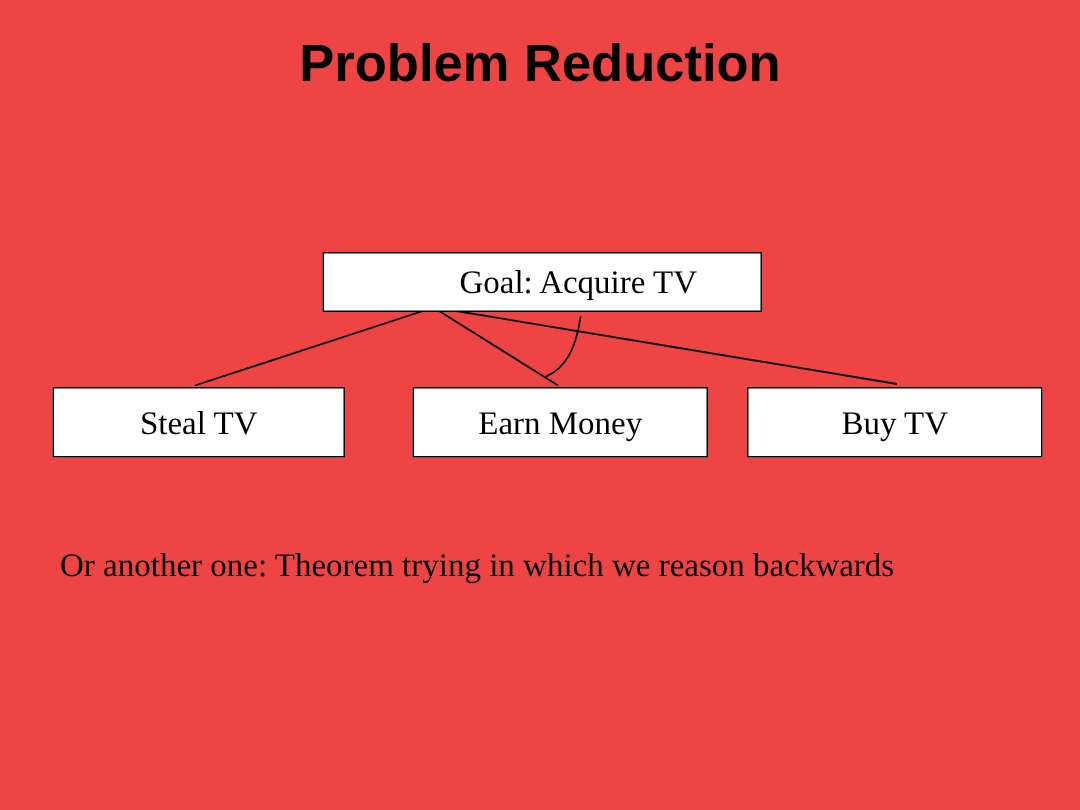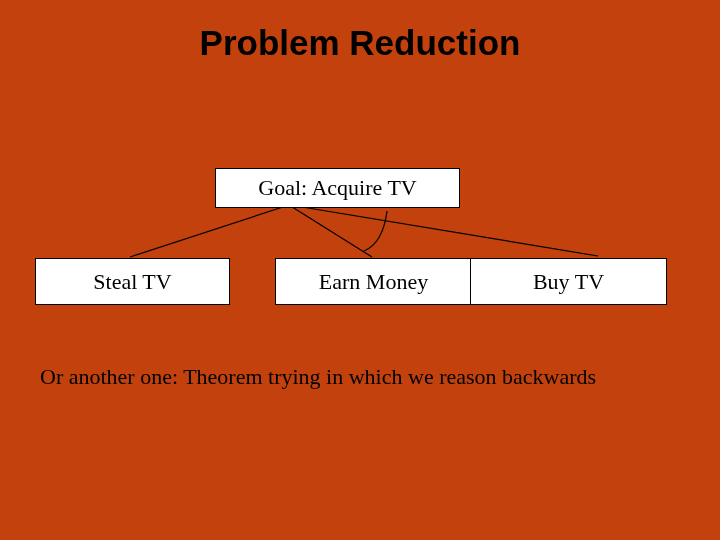--- a/index.html
+++ b/index.html
@@ -4,21 +4,21 @@
 <style>
   html, body {
     margin: 0;
     padding: 0;
     background: #ffffff;
   }
   .slide {
     position: relative;
     width: 720px;
     height: 540px;
-    background: #c2410c;
+    background: #ef4444;
     overflow: hidden;
     font-family: "Liberation Serif", serif;
     color: #000000;
   }
   .slide-title {
     position: absolute;
     top: 24px;
     left: 0;
     width: 720px;
     text-align: center;
@@ -39,24 +39,24 @@
     position: absolute;
     border: 1.5px solid #000000;
     background: #ffffff;
     display: flex;
     align-items: center;
     justify-content: center;
     font-size: 22px;
     line-height: 26px;
     white-space: nowrap;
   }
-  .node-root  { left: 215px; top: 168px; width: 243px; height: 38px; }
+  .node-root  { left: 215px; top: 168px; width: 243px; height: 38px; padding-left: 48px; }
   .node-steal { left: 35px;  top: 258px; width: 193px; height: 45px; }
   .node-earn  { left: 275px; top: 258px; width: 195px; height: 45px; }
-  .node-buy   { left: 470px; top: 258px; width: 195px; height: 45px; }
+  .node-buy   { left: 498px; top: 258px; width: 195px; height: 45px; }
   .caption {
     position: absolute;
     left: 40px;
     top: 363px;
     width: 660px;
     font-size: 22px;
     line-height: 28px;
   }
 </style>
 </head>

